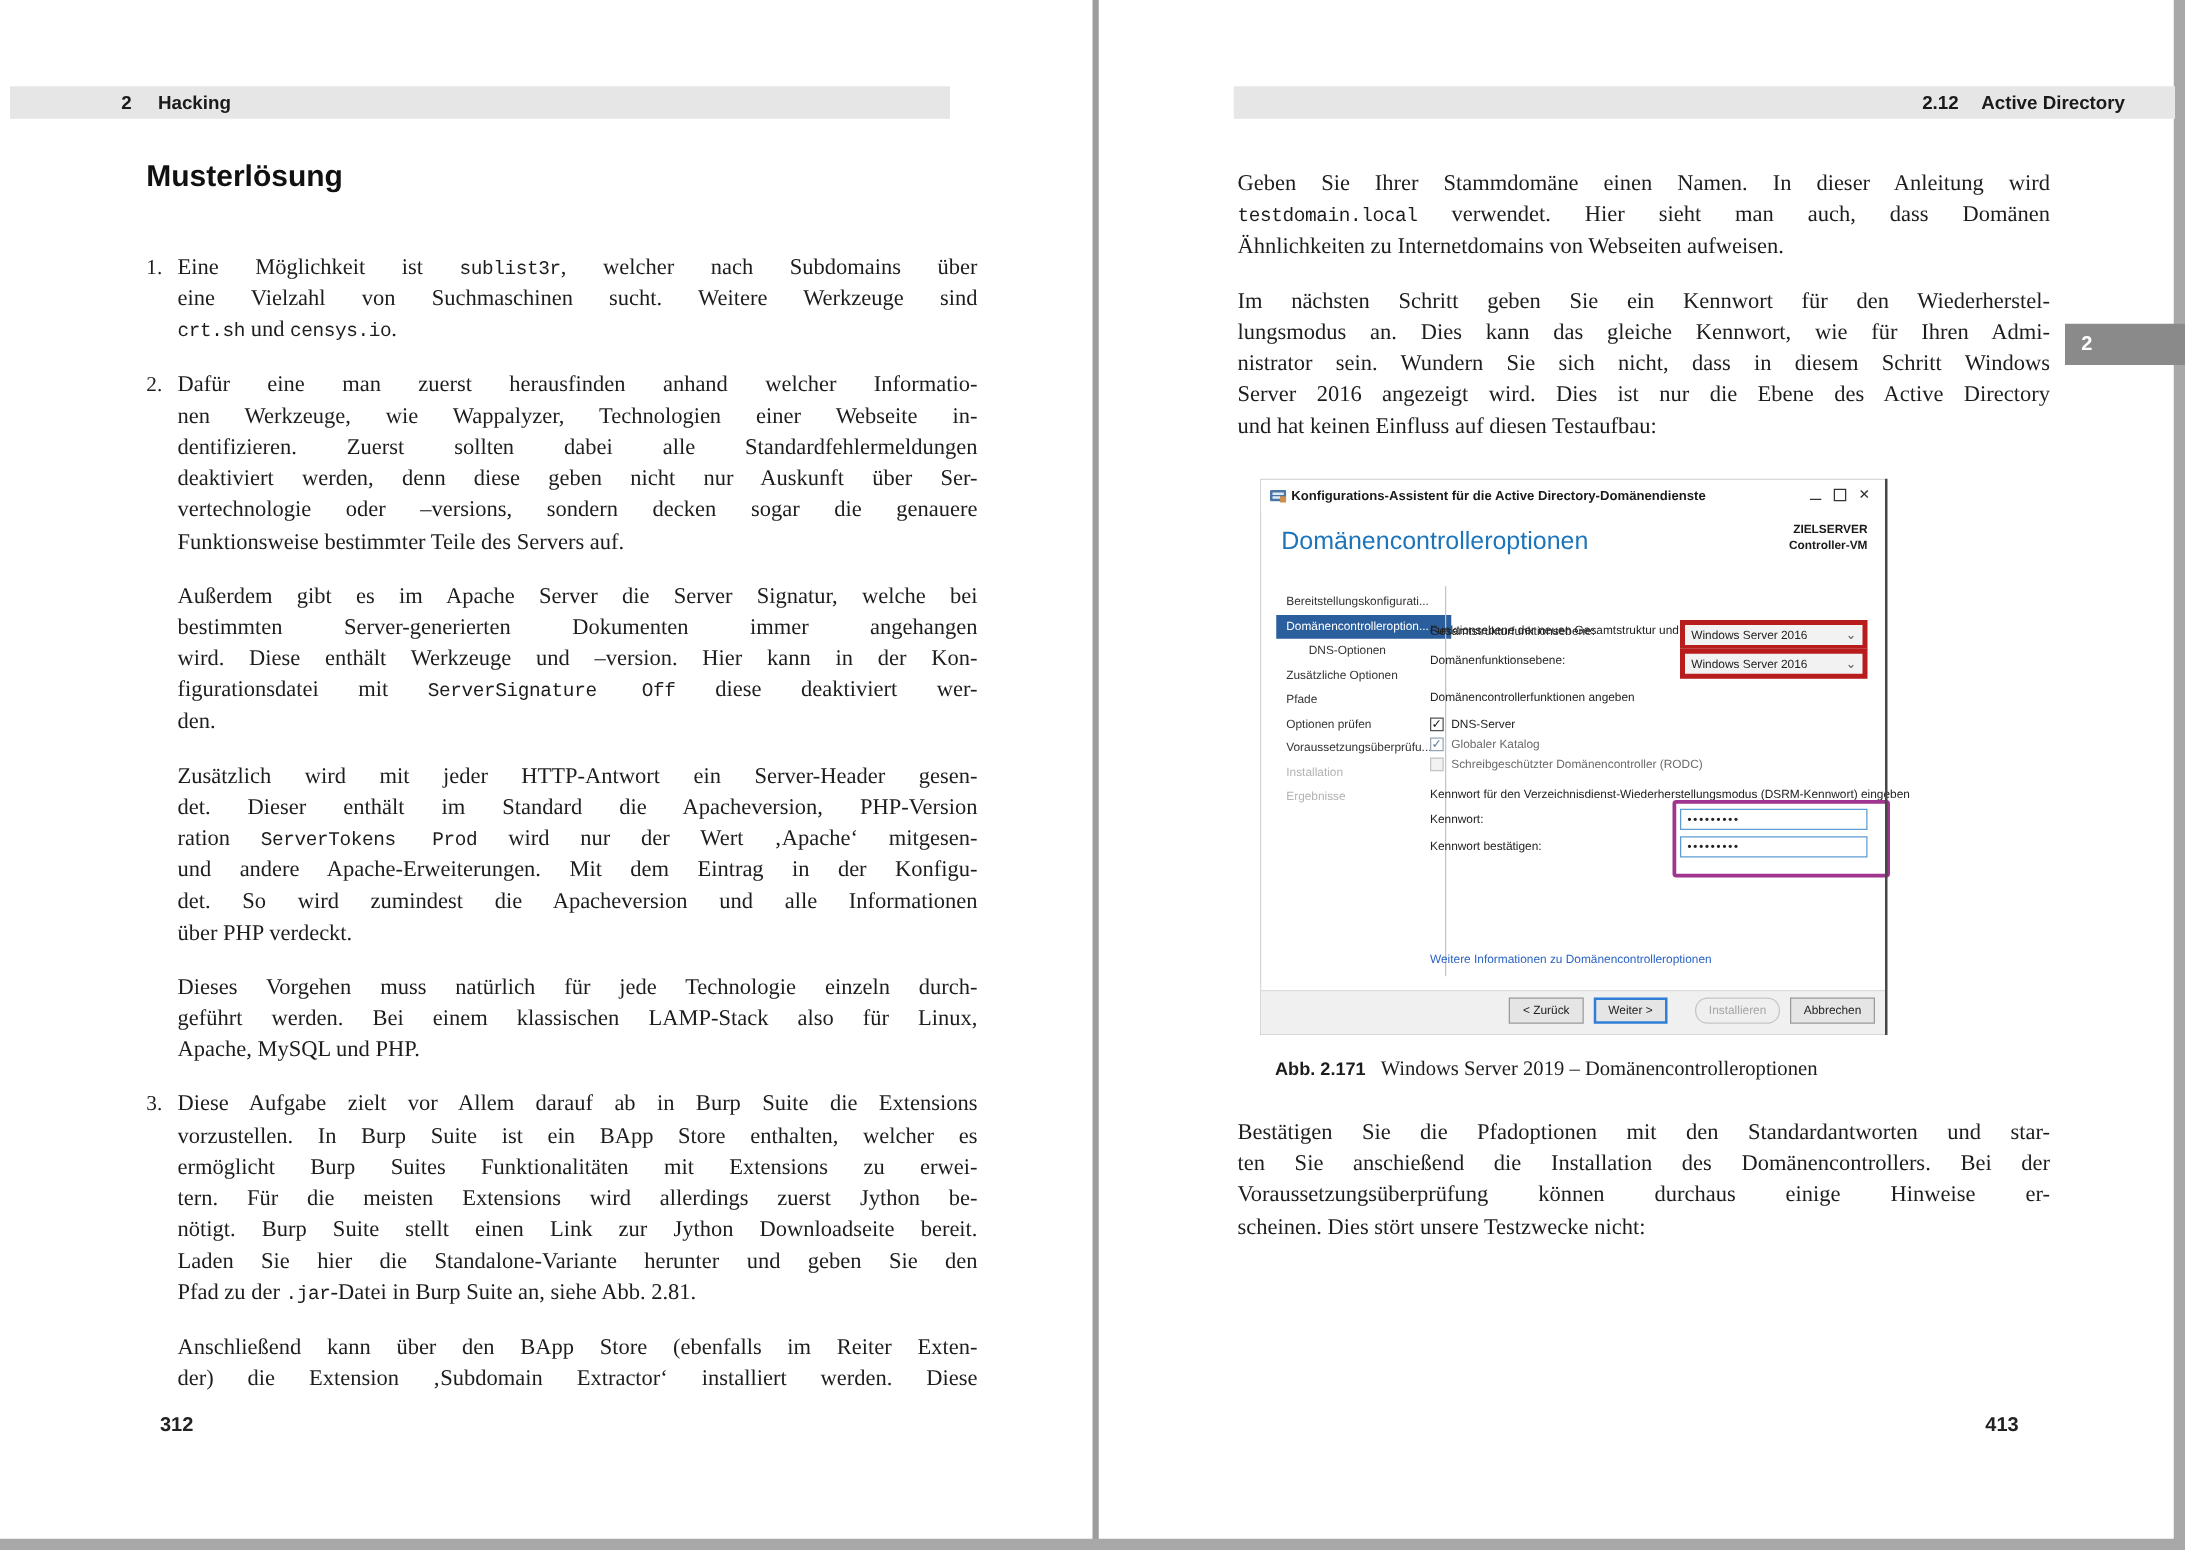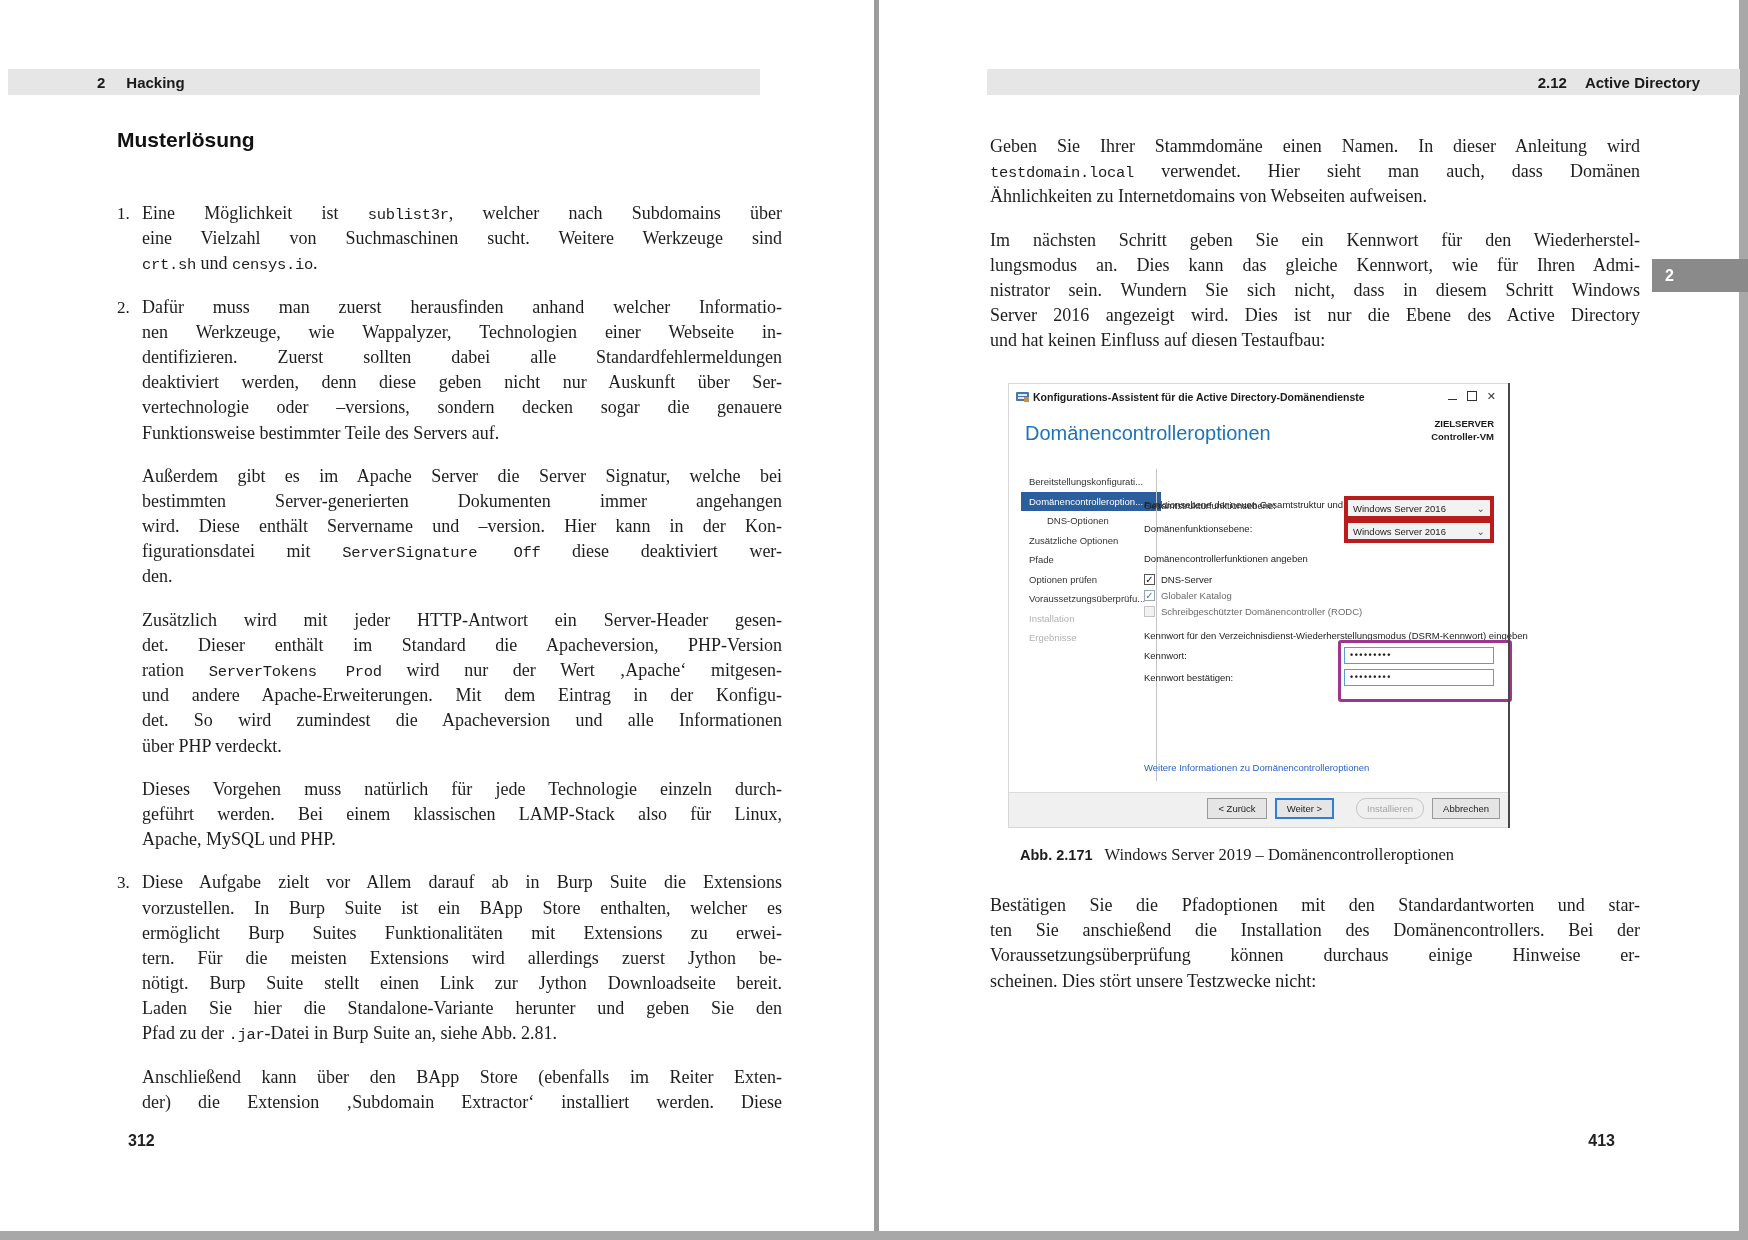--- a/index.html
+++ b/index.html
@@ -16,21 +16,21 @@
   #runhead-right{left:987px;width:753px;justify-content:flex-end;padding-right:40px;}
   #runhead-right .rh-num{margin-right:18px;}
   .folio{position:absolute;font-family:"Liberation Sans",sans-serif;font-weight:bold;font-size:16px;color:#222;}
   #folio-left{left:128px;top:1132px;}
   #folio-right{left:990px;top:1132px;width:625px;text-align:right;}
   #chapter-tab{position:absolute;left:1652px;top:259px;width:96px;height:33px;background:#8a8a8a;color:#fff;
                font-family:"Liberation Sans",sans-serif;font-weight:bold;font-size:16px;display:flex;
                align-items:center;padding-left:13px;box-sizing:border-box;}
   
   #section-heading{position:absolute;left:117px;top:128px;font-family:"Liberation Sans",sans-serif;
-                   font-weight:bold;font-size:21px;color:#111;}
+                   font-weight:bold;font-size:24px;color:#111;}
   .body-col{font-size:18px;line-height:25.2px;color:#1d1d1d;}
   .line{height:25.2px;line-height:25.2px;overflow:hidden;}
   .line.jl{text-align:justify;text-align-last:justify;}
   code{font-family:"Liberation Mono",monospace;font-size:15.5px;letter-spacing:-0.3px;}
   #left-list{position:absolute;left:117px;top:183px;width:665px;}
   .li-item{position:relative;padding-left:25px;margin-top:18px;}
   .li-item:first-child{margin-top:0;}
   .li-num{position:absolute;left:0;top:0;height:25.2px;line-height:25.2px;font-size:17px;}
   .para{margin-top:18px;}
   .para:first-child{margin-top:0;}
@@ -110,31 +110,31 @@
         <span class="li-num">1.</span>
         <div class="para">
           <div class="line jl">Eine Möglichkeit ist <code>sublist3r</code>, welcher nach Subdomains über</div>
           <div class="line jl">eine Vielzahl von Suchmaschinen sucht. Weitere Werkzeuge sind</div>
           <div class="line"><code>crt.sh</code> und <code>censys.io</code>.</div>
         </div>
       </div>
       <div class="li-item">
         <span class="li-num">2.</span>
         <div class="para">
-          <div class="line jl">Dafür muss man zuerst herausfinden anhand welcher Informatio-</div>
+          <div class="line jl">Dafür eine man zuerst herausfinden anhand welcher Informatio-</div>
           <div class="line jl">nen Werkzeuge, wie Wappalyzer, Technologien einer Webseite in-</div>
           <div class="line jl">dentifizieren. Zuerst sollten dabei alle Standardfehlermeldungen</div>
           <div class="line jl">deaktiviert werden, denn diese geben nicht nur Auskunft über Ser-</div>
           <div class="line jl">vertechnologie oder –versions, sondern decken sogar die genauere</div>
           <div class="line">Funktionsweise bestimmter Teile des Servers auf.</div>
         </div>
         <div class="para">
           <div class="line jl">Außerdem gibt es im Apache Server die Server Signatur, welche bei</div>
           <div class="line jl">bestimmten Server-generierten Dokumenten immer angehangen</div>
-          <div class="line jl">wird. Diese enthält Servername und –version. Hier kann in der Kon-</div>
+          <div class="line jl">wird. Diese enthält Werkzeuge und –version. Hier kann in der Kon-</div>
           <div class="line jl">figurationsdatei mit <code>ServerSignature Off</code> diese deaktiviert wer-</div>
           <div class="line">den.</div>
         </div>
         <div class="para">
           <div class="line jl">Zusätzlich wird mit jeder HTTP-Antwort ein Server-Header gesen-</div>
           <div class="line jl">det. Dieser enthält im Standard die Apacheversion, PHP-Version</div>
           <div class="line jl">ration <code>ServerTokens Prod</code> wird nur der Wert ‚Apache‘ mitgesen-</div>
           <div class="line jl">und andere Apache-Erweiterungen. Mit dem Eintrag in der Konfigu-</div>
           <div class="line jl">det. So wird zumindest die Apacheversion und alle Informationen</div>
           <div class="line">über PHP verdeckt.</div>

